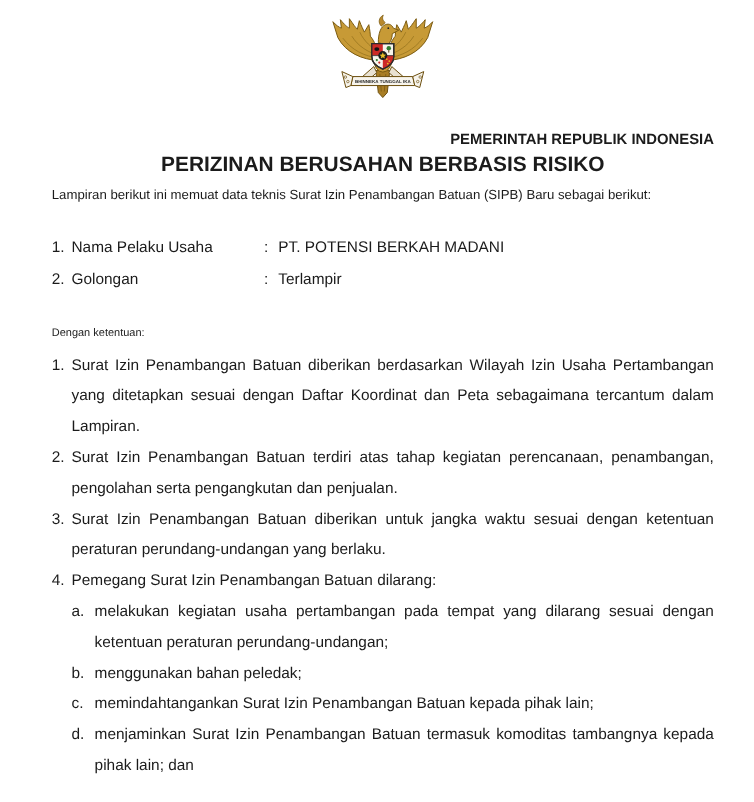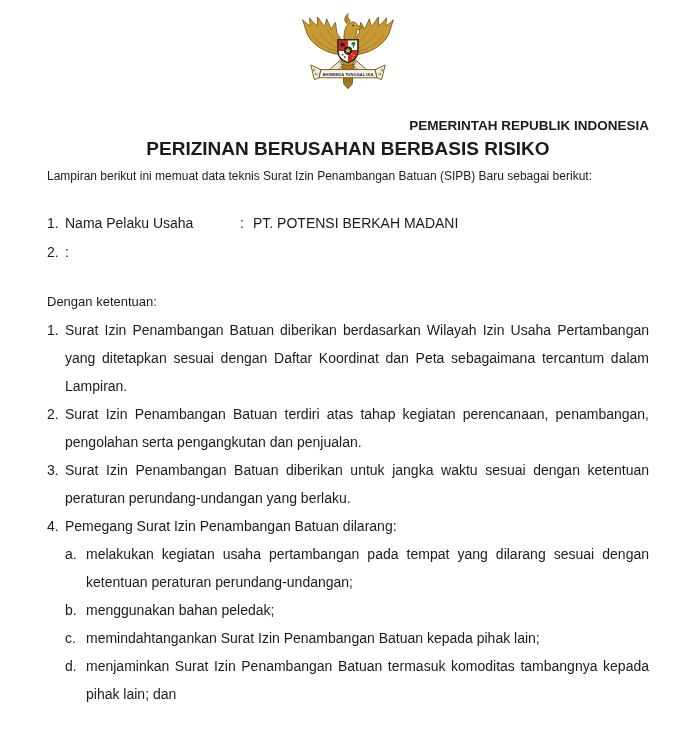--- a/index.html
+++ b/index.html
@@ -20,21 +20,21 @@
 
   .intro { margin-top:4px; font-size:12px; line-height:30px; text-align:justify; }
 
   .fields { margin-top:18px; }
   .field-row { display:flex; font-size:14px; line-height:29px; }
   .field-no    { flex:0 0 18px; }
   .field-label { flex:0 0 175px; }
   .field-sep   { flex:0 0 13px; }
   .field-value { flex:1; }
 
-  .cond-heading { margin-top:21px; font-size:13px; line-height:28px; }
+  .cond-heading { margin-top:21px; font-size:10px; line-height:28px; }
 
   .clist { font-size:14px; }
   .li { display:flex; line-height:28px; }
   .li-no { flex:0 0 18px; }
   .li-text { flex:1; text-align:justify; }
   .sublist { margin-left:18px; }
   .sublist .li-no { flex:0 0 21px; }
 </style>
 </head>
 <body>
@@ -105,21 +105,23 @@
 
   <div class="fields">
     <div class="field-row">
       <span class="field-no">1.</span>
       <span class="field-label">Nama Pelaku Usaha</span>
       <span class="field-sep">:</span>
       <span class="field-value">PT. POTENSI BERKAH MADANI</span>
     </div>
     <div class="field-row">
       <span class="field-no">2.</span>
+      <span class="field-label">Golongan</span>
       <span class="field-sep">:</span>
+      <span class="field-value">Terlampir</span>
     </div>
   </div>
 
   <p class="cond-heading">Dengan ketentuan:</p>
 
   <div class="clist">
     <div class="li">
       <span class="li-no">1.</span>
       <span class="li-text">Surat Izin Penambangan Batuan diberikan berdasarkan Wilayah Izin Usaha Pertambangan yang ditetapkan sesuai dengan Daftar Koordinat dan Peta sebagaimana tercantum dalam Lampiran.</span>
     </div>

